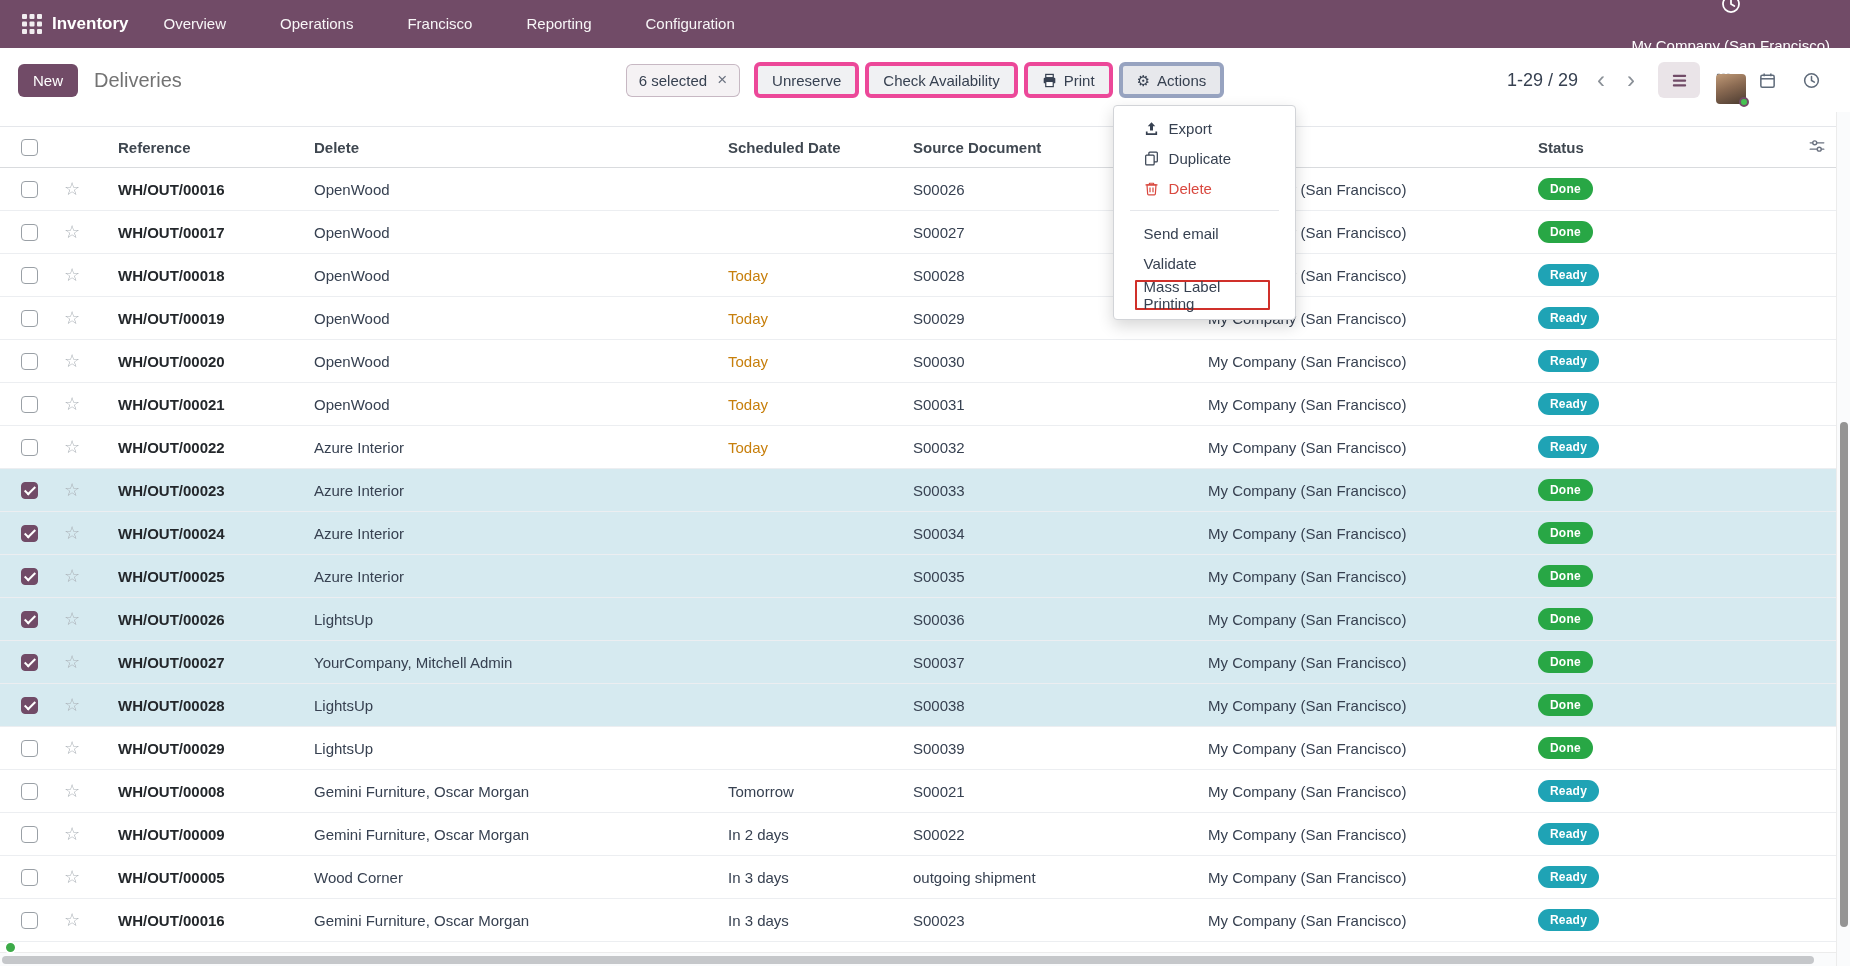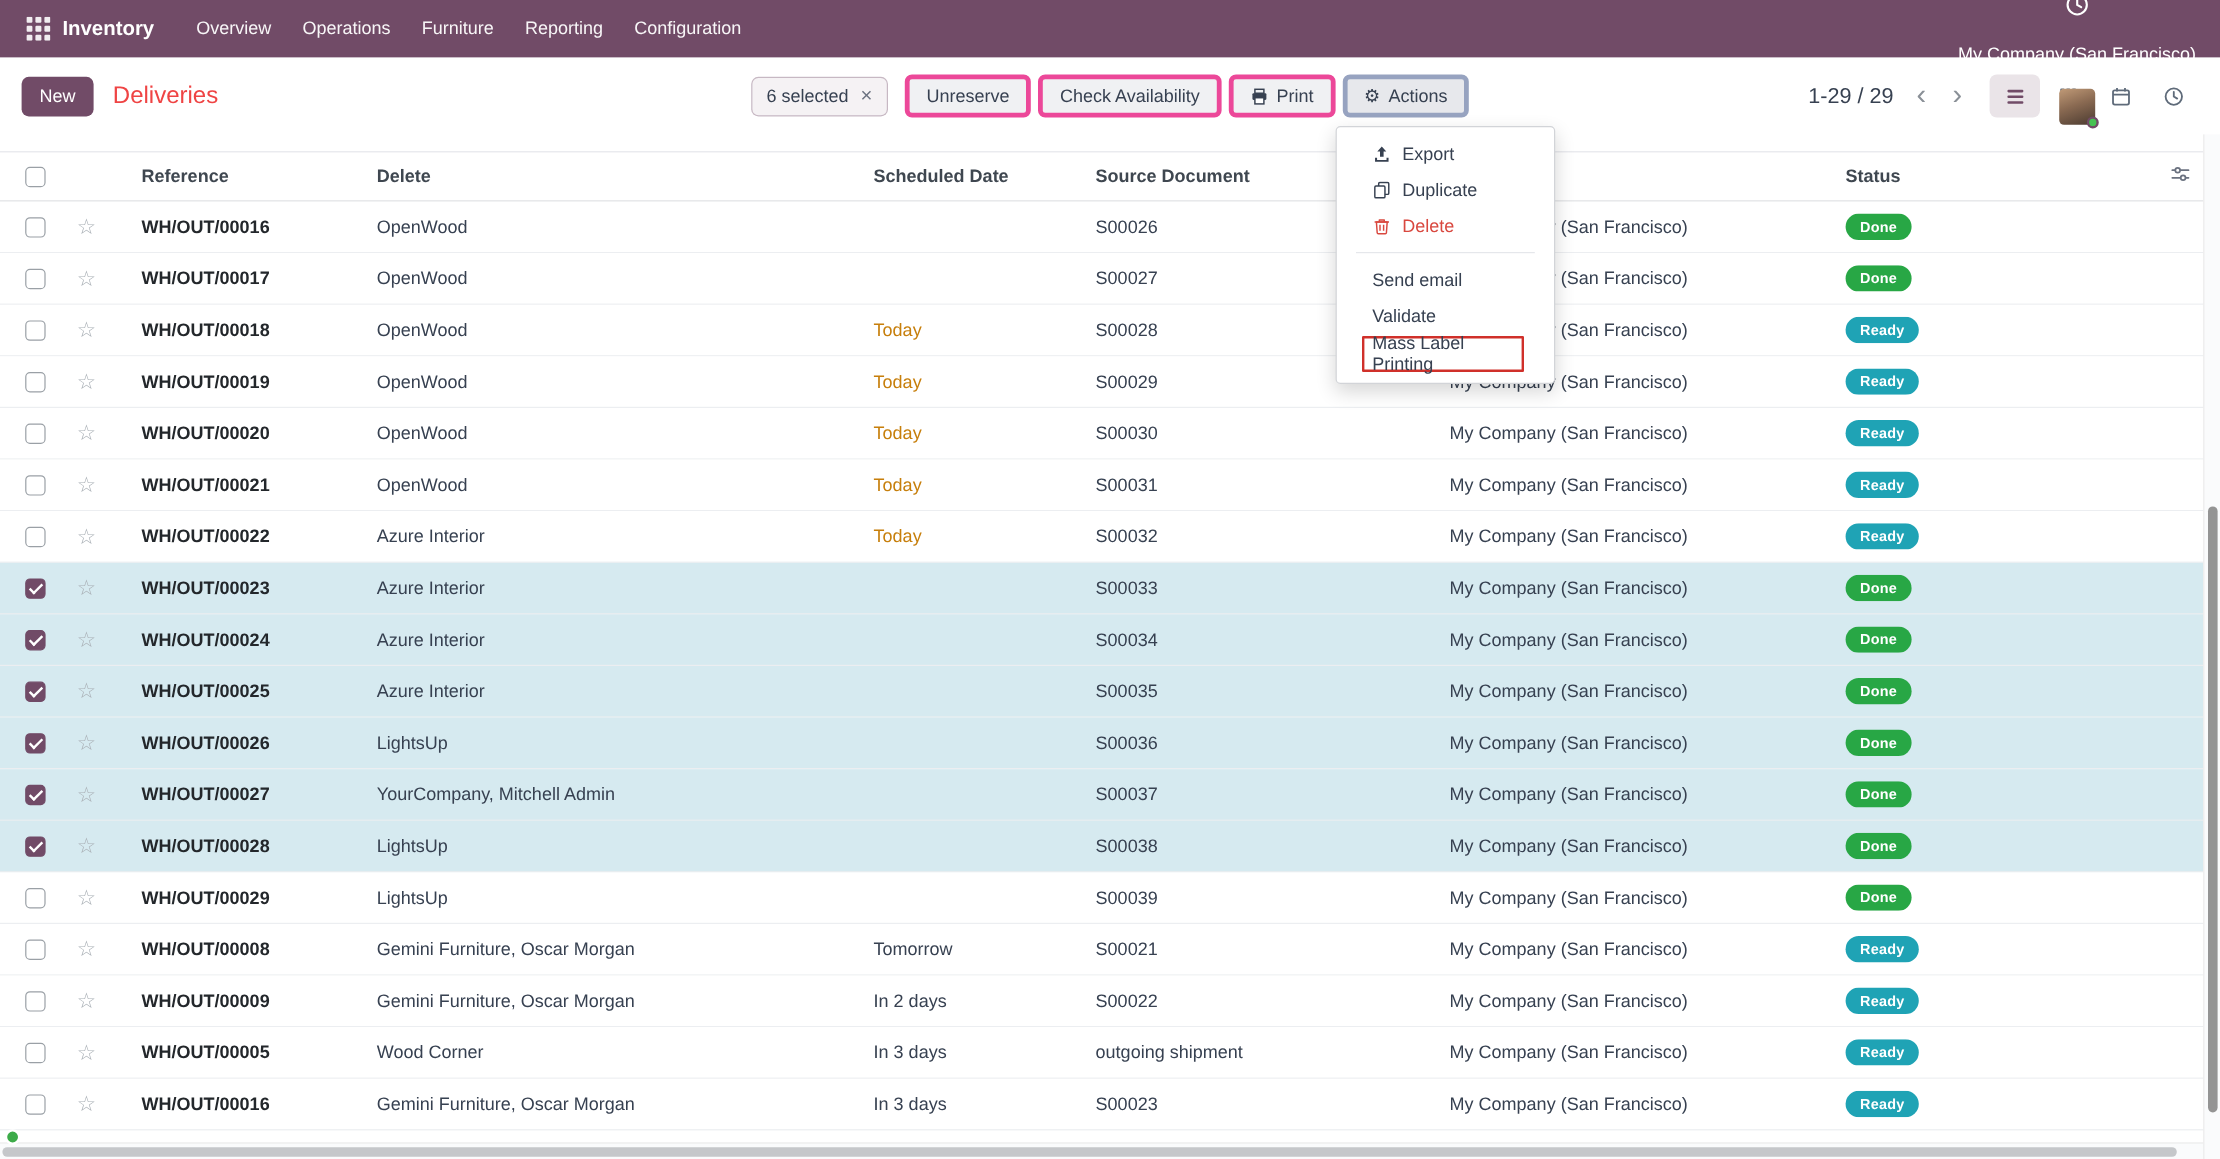--- a/index.html
+++ b/index.html
@@ -4,35 +4,35 @@
 <style>
   * { margin:0; padding:0; box-sizing:border-box; }
   html,body { width:1850px; height:966px; }
   body { font-family:"Liberation Sans","DejaVu Sans",sans-serif; font-size:15px; color:#374151; background:#fff; overflow:hidden; }
   .app { position:relative; width:1850px; height:966px; overflow:hidden; background:#fff; }
 
   
   .navbar { height:48px; background:var(--brand,#714B67); display:flex; align-items:center; padding:0 12px; color:#fff; }
   .apps-btn { width:40px; height:48px; display:flex; align-items:center; justify-content:center; cursor:pointer; }
   .brand { font-size:17px; font-weight:700; margin-right:22px; white-space:nowrap; }
-  .nav-menu { display:flex; align-items:center; height:48px; }
+  .nav-menu { display:flex; align-items:center; height:48px;gap:28px; }
   .nav-item { padding:0 13px; line-height:48px; color:rgba(255,255,255,.95); font-size:15px; cursor:pointer; white-space:nowrap; }
   .nav-spacer { flex:1; }
   .systray { display:flex; align-items:center; gap:20px; padding-right:8px;flex-direction:column; }
   .tray-icon { position:relative; width:26px; height:26px; display:flex; align-items:center; justify-content:center; cursor:pointer; }
   .tray-badge { position:absolute; top:-6px; left:14px; background:var(--navbar-badge,#9b7790); color:#fff; font-size:11px; font-weight:700; border-radius:10px; padding:1px 5px; line-height:13px; }
   .company-name { font-size:15px; color:#fff; white-space:nowrap; cursor:pointer; }
   .avatar { position:relative; width:30px; height:30px; border-radius:4px; background:linear-gradient(160deg,#c09a77 0%,#8a6a52 45%,#4a3a30 100%); cursor:pointer; }
   .presence-dot { position:absolute; right:-3px; bottom:-3px; width:10px; height:10px; border-radius:50%; background:#46c252; border:2px solid var(--brand,#714B67); }
 
   
   .control-panel { height:64px; display:flex; align-items:center; padding:0 18px; background:#fff; }
   .cp-left { flex:1; display:flex; align-items:center; gap:16px; min-width:0; }
   .btn-new { background:var(--brand,#714B67); color:#fff; border:none; border-radius:6px; padding:8px 15px; font-size:15px; font-weight:500; cursor:pointer; }
-  .page-title { font-size:20px; color:#ef4444; white-space:nowrap;text-align:right; }
+  .page-title { font-size:20px; color:#737373; white-space:nowrap;text-align:right; }
   .cp-center { display:flex; align-items:center; gap:6px; }
   .selection-pill { display:flex; align-items:center; gap:10px; background:rgba(113,75,103,.07); border:1px solid rgba(113,75,103,.35); border-radius:6px; padding:7px 12px; cursor:pointer; margin-right:8px; white-space:nowrap; }
   .selection-pill .close-x { font-size:17px; line-height:14px; color:#6b7280; cursor:pointer; }
   .btn { display:flex; align-items:center; gap:7px; background:#f0f1f3; border:4px solid #ec4899; border-radius:6px; height:36px; padding:0 14px; font-size:15px; color:#374151; cursor:pointer; white-space:nowrap; }
   .btn.active { background:#e7e8ec; border-color:#97a3c0; }
   .gear-glyph { font-size:15px; line-height:1; }
   .cp-right { flex:1; display:flex; align-items:center; justify-content:flex-end; gap:4px; }
   .pager-value { font-size:18px; color:#374151; margin-right:6px; white-space:nowrap; }
   .pager-btn { font-size:24px; color:#8a9097; padding:0 9px; cursor:pointer; line-height:30px; user-select:none; }
   .view-switcher { display:flex; align-items:center; gap:2px; margin-left:10px; }
@@ -92,21 +92,21 @@
           <rect x="12" y="6" width="4" height="4" rx="0.8"></rect>
         <rect x="0" y="12" width="4" height="4" rx="0.8"></rect>
           <rect x="6" y="12" width="4" height="4" rx="0.8"></rect>
           <rect x="12" y="12" width="4" height="4" rx="0.8"></rect>
       </svg>
     </div>
     <div class="brand">Inventory</div>
     <nav class="nav-menu" id="nav-menu">
         <span class="nav-item">Overview</span>
         <span class="nav-item">Operations</span>
-        <span class="nav-item">Furniture</span>
+        <span class="nav-item">Francisco</span>
         <span class="nav-item">Reporting</span>
         <span class="nav-item">Configuration</span>
       </nav>
     <div class="nav-spacer"></div>
     <div class="systray">
       <div class="tray-icon">
         <svg width="22" height="22" viewBox="0 0 24 24" fill="none" stroke="#fff" stroke-width="1.7" stroke-linejoin="round">
           <path d="M21 11.3c0 3.7-4 6.7-9 6.7-1.1 0-2.1-.14-3.1-.4L5 19.5l1.1-2.7C4.2 15.6 3 13.6 3 11.3 3 7.6 7 4.6 12 4.6s9 3 9 6.7z"></path>
         </svg>
         <span class="tray-badge">17</span>

